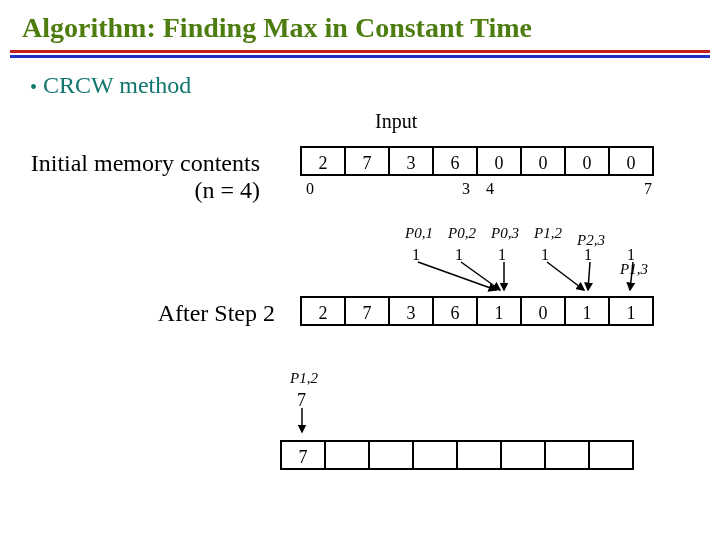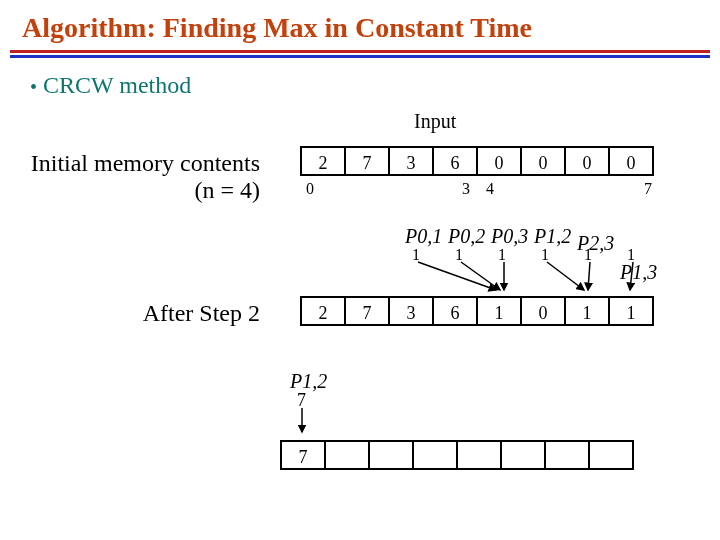--- a/index.html
+++ b/index.html
@@ -10,21 +10,21 @@
     background: #fff;
     font-family: "Times New Roman", serif;
     position: relative;
   }
   .title {
     position: absolute;
     left: 22px;
     top: 12px;
     font-size: 28px;
     font-weight: bold;
-    color: #c2410c;
+    color: #4d7c0f;
   }
   .underline-stack {
     position: absolute;
     left: 10px;
     top: 50px;
     width: 700px;
   }
   .uline { height: 3px; }
   .uline.red { background: #c02020; }
   .uline.blue { background: #2030c0; margin-top: 2px; }
@@ -38,40 +38,40 @@
   .bullet-dot { font-size: 20px; vertical-align: middle; }
   .diagram {
     position: absolute;
     left: 30px;
     top: 110px;
     width: 660px;
     height: 400px;
     font-family: "Times New Roman", serif;
     color: #000;
   }
-  .hdr { position: absolute; font-size: 20px; margin-left: 39px; }
+  .hdr { position: absolute; font-size: 20px; }
   .rowlabel { position: absolute; font-size: 24px; text-align: right; width: 230px; }
   .arr {
     position: absolute;
     display: flex;
     border-left: 2px solid #000;
   }
   .cell {
     width: 44px;
     height: 30px;
     border-right: 2px solid #000;
     border-top: 2px solid #000;
     border-bottom: 2px solid #000;
     text-align: center;
     line-height: 30px;
     font-size: 18px;
     box-sizing: border-box;
   }
   .idx { position: absolute; font-size: 16px; text-align: center; }
-  .plabel { position: absolute; font-size: 20px; font-style: italic; text-align: right; }
+  .plabel { position: absolute; font-size: 15px; font-style: italic; text-align: right; }
   .one { position: absolute; font-size: 16px; }
   .arrow-svg { position: absolute; }
   .seven { position: absolute; font-size: 18px; }
 </style>
 </head>
 <body>
 
 <div class="title">Algorithm: Finding Max in Constant Time</div>
 <div class="underline-stack">
   <div class="uline red"></div>
@@ -125,21 +125,21 @@
       </defs>
 
     <line x1="118" y1="2" x2="196" y2="30" stroke="#000" stroke-width="1.5" marker-end="url(#ah)"></line>
     <line x1="161" y1="2" x2="200" y2="30" stroke="#000" stroke-width="1.5" marker-end="url(#ah)"></line>
     <line x1="204" y1="2" x2="204" y2="30" stroke="#000" stroke-width="1.5" marker-end="url(#ah)"></line>
     <line x1="247" y1="2" x2="284" y2="30" stroke="#000" stroke-width="1.5" marker-end="url(#ah)"></line>
     <line x1="290" y1="2" x2="288" y2="30" stroke="#000" stroke-width="1.5" marker-end="url(#ah)"></line>
     <line x1="333" y1="2" x2="330" y2="30" stroke="#000" stroke-width="1.5" marker-end="url(#ah)"></line>
   </svg>
 
-  <div class="rowlabel" style="left:0px; top:190px;">After Step 2</div>
+  <div class="rowlabel" style="left:15px; top:190px;">After Step 2</div>
   <div class="arr" style="left:270px; top:186px;">
     <div class="cell">2</div>
     <div class="cell">7</div>
     <div class="cell">3</div>
     <div class="cell">6</div>
     <div class="cell">1</div>
     <div class="cell">0</div>
     <div class="cell">1</div>
     <div class="cell">1</div>
   </div>

